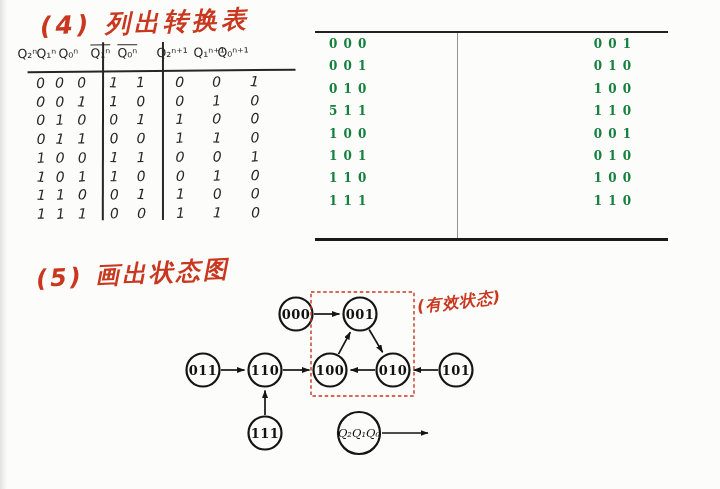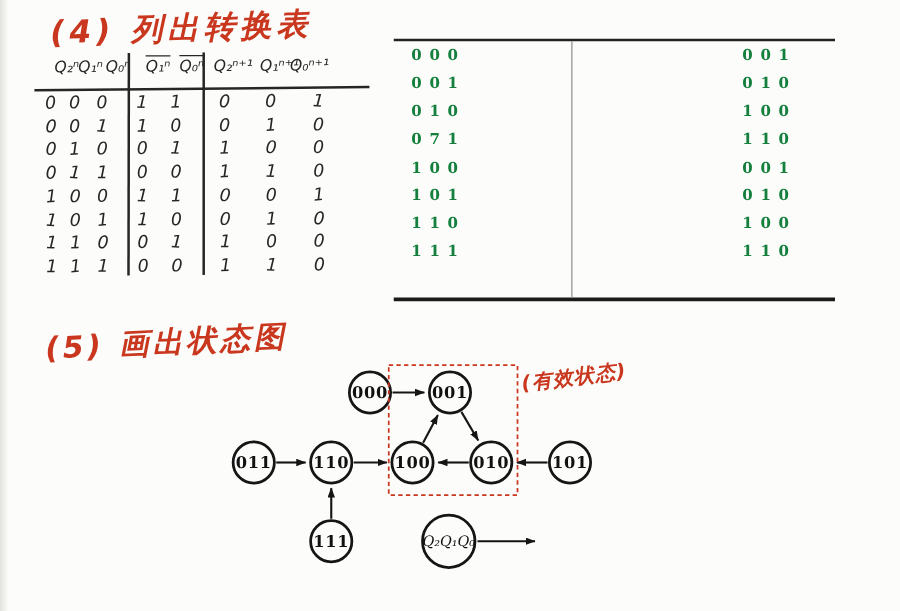--- a/index.html
+++ b/index.html
@@ -7,21 +7,21 @@
   .page{position:relative;width:720px;height:489px;background:var(--paper,#fcfcfa);overflow:hidden}
   .edge-shade{position:absolute;left:0;top:0;width:7px;height:489px;
     background:linear-gradient(90deg,#e2e2df 0%,rgba(252,252,250,0) 100%)}
   .hand-red{position:absolute;color:var(--red,#c9371f);font-style:italic;font-weight:bold;
     white-space:nowrap;font-family:"DejaVu Sans",sans-serif}
   .title4{left:40px;top:6px;font-size:25px;letter-spacing:4px;transform:rotate(-2deg)}
   .title5{left:36px;top:258px;font-size:24px;letter-spacing:3px;transform:rotate(-3deg)}
   .valid-label{left:417px;top:292px;font-size:16px;letter-spacing:1px;transform:rotate(-7deg)}
   
   .hand-table{position:absolute;left:10px;top:44px;width:292px;height:186px;transform:rotate(-0.4deg)}
-  .ht-h{position:absolute;top:1px;width:46px;text-align:right;font-style:italic;
+  .ht-h{position:absolute;top:1px;width:46px;text-align:left;
     font-size:12.5px;color:var(--ink,#262626);white-space:nowrap}
   .ht-h.ov{text-decoration:overline}
   .ht-d{position:absolute;width:30px;text-align:center;font-style:italic;font-size:14px;
     color:var(--ink,#262626);line-height:18px}
   .ht-line{position:absolute;background:var(--ink,#262626)}
   .ht-hline{left:18px;top:26px;width:268px;height:2px;transform:rotate(-0.15deg)}
   .ht-v1{left:92px;top:-2px;width:2px;height:178px;transform:rotate(0.5deg)}
   .ht-v2{left:152px;top:-2px;width:2px;height:178px;transform:rotate(0.4deg)}
   
   .printed{position:absolute;left:315px;top:22px;width:353px;font-family:"DejaVu Serif",serif}
@@ -141,21 +141,21 @@
           </div>
           <div class="pt-row">
             <span class="pt-cur">0 0 1</span>
             <span class="pt-next">0 1 0</span>
           </div>
           <div class="pt-row">
             <span class="pt-cur">0 1 0</span>
             <span class="pt-next">1 0 0</span>
           </div>
           <div class="pt-row">
-            <span class="pt-cur">0 7 1</span>
+            <span class="pt-cur">5 1 1</span>
             <span class="pt-next">1 1 0</span>
           </div>
           <div class="pt-row">
             <span class="pt-cur">1 0 0</span>
             <span class="pt-next">0 0 1</span>
           </div>
           <div class="pt-row">
             <span class="pt-cur">1 0 1</span>
             <span class="pt-next">0 1 0</span>
           </div>

